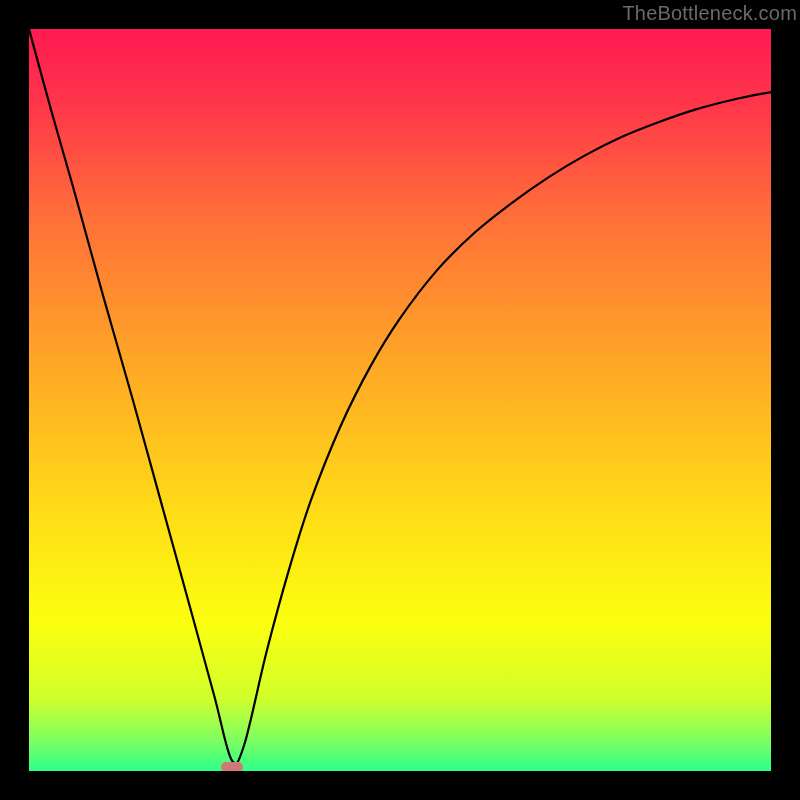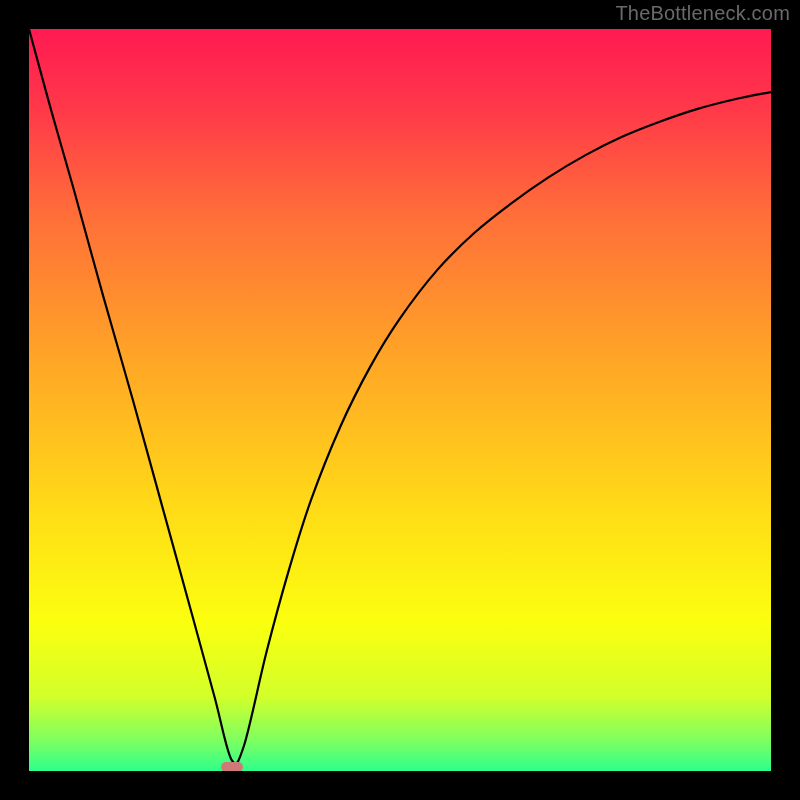--- a/index.html
+++ b/index.html
@@ -13,21 +13,21 @@
   }
   .frame {
     position: relative;
     width: 800px;
     height: 800px;
     background: #000;
   }
   .watermark {
     position: absolute;
     top: 2px;
-    right: 10px;
+    right: 3px;
     color: #6a6a6a;
     font-size: 20px;
     font-weight: 500;
     letter-spacing: 0.2px;
     z-index: 10;
   }
   .plot {
     position: absolute;
     left: 29px;
     top: 29px;

